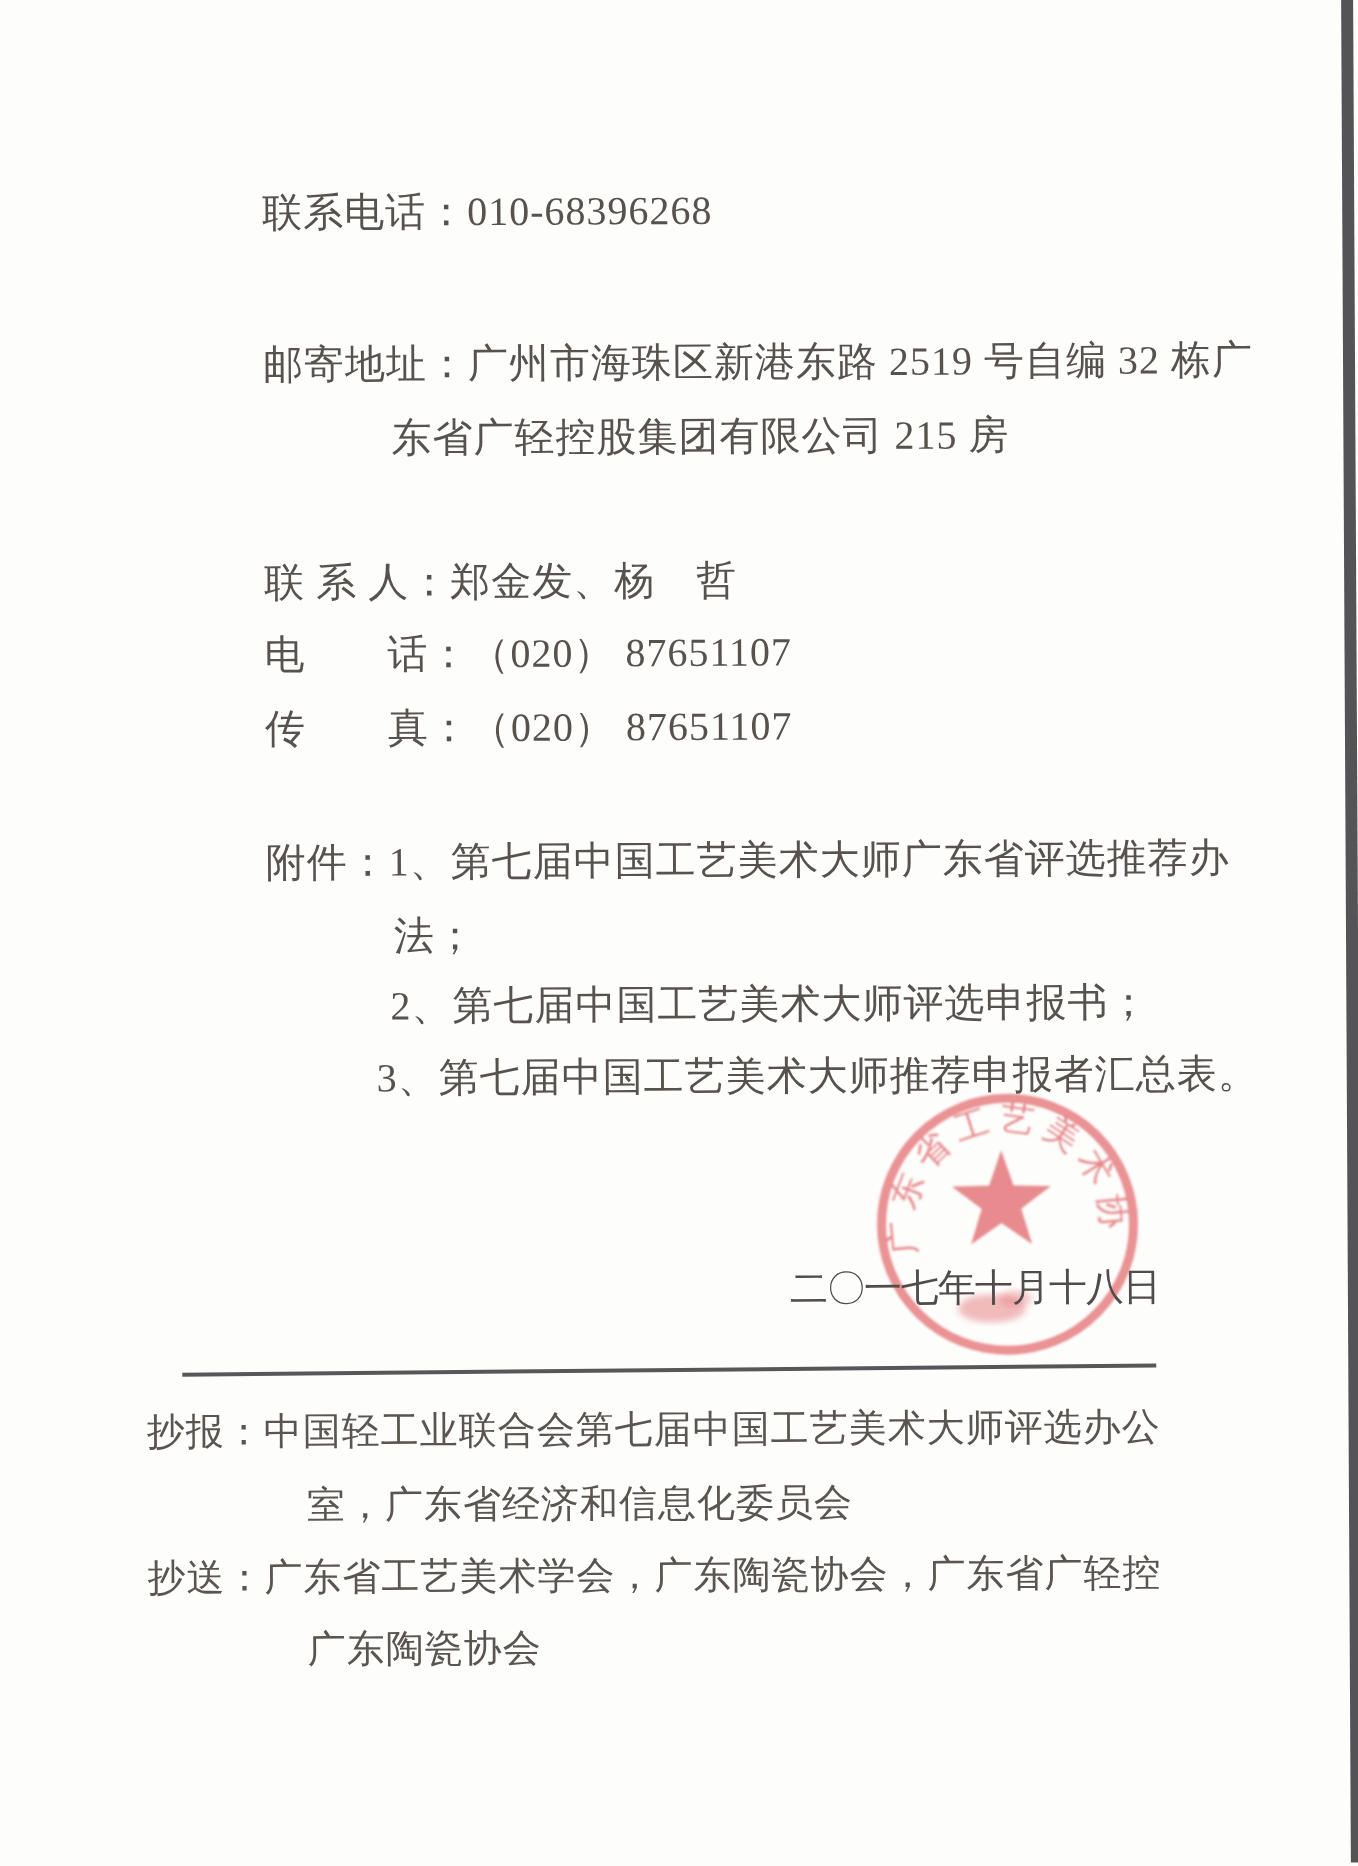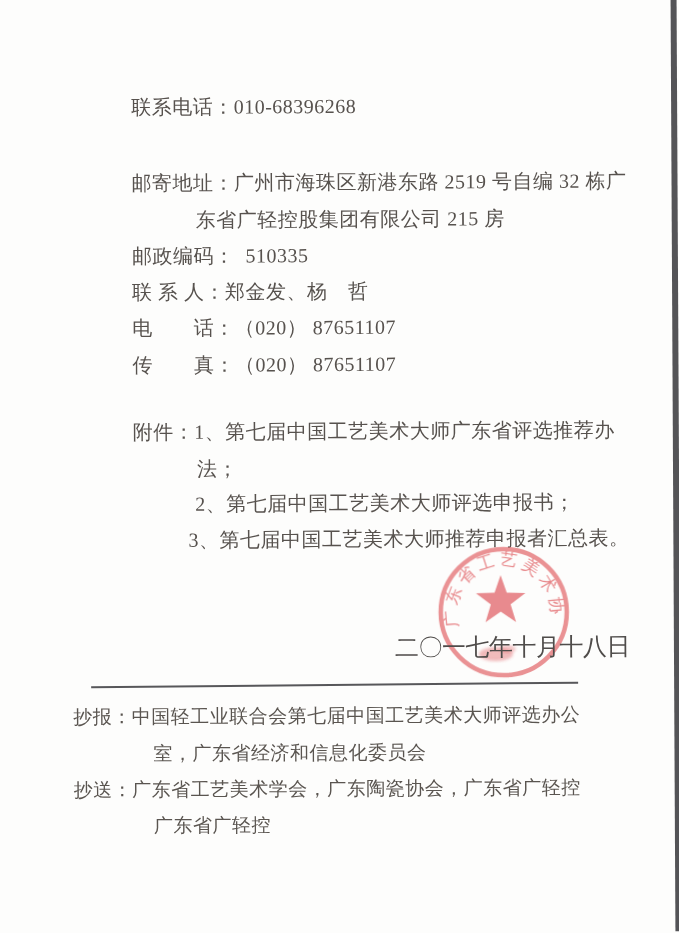--- a/index.html
+++ b/index.html
@@ -16,21 +16,21 @@
   .ln{
     position:absolute;
     font-size:20px;line-height:1.15;
     white-space:pre;
     letter-spacing:0.5px;
     color:#57524e;
   }
   .small{font-size:19px;color:#5a5550;}
   .date-ln{
     position:absolute;left:394px;top:632px;
-    font-size:24px;letter-spacing:-0.5px;white-space:pre;
+    font-size:19px;letter-spacing:-0.5px;white-space:pre;
     color:#4f4c4a;z-index:6;
   }
   .sep{
     position:absolute;left:90px;top:684px;width:487px;height:2px;
     background:#57575a;transform:rotate(-0.25deg);z-index:4;
   }
   .edge{
     position:absolute;top:0;right:0;width:6px;height:933px;
     background:#545457;z-index:9;
   }
@@ -40,21 +40,20 @@
   }
 </style>
 </head>
 <body>
 
 <div id="sheet">
 
   <div class="ln" style="left:133px;top:95px">联系电话：010-68396268</div>
   <div class="ln" style="left:133px;top:171px">邮寄地址：广州市海珠区新港东路 2519 号自编 32 栋广</div>
   <div class="ln" style="left:197px;top:208px">东省广轻控股集团有限公司 215 房</div>
-  <div class="ln" style="left:133px;top:244px">邮政编码：  510335</div>
   <div class="ln" style="left:133px;top:280px">联 系 人：郑金发、杨　哲</div>
   <div class="ln" style="left:133px;top:316px">电　　话：（020） 87651107</div>
   <div class="ln" style="left:133px;top:353px">传　　真：（020） 87651107</div>
 
   <div class="ln" style="left:133px;top:420px">附件：1、第七届中国工艺美术大师广东省评选推荐办</div>
   <div class="ln" style="left:197px;top:457px">法；</div>
   <div class="ln" style="left:195px;top:492px">2、第七届中国工艺美术大师评选申报书；</div>
   <div class="ln" style="left:188px;top:528px">3、第七届中国工艺美术大师推荐申报者汇总表。</div>
 
   <svg class="seal" viewBox="0 0 140 140" aria-hidden="true">
@@ -78,17 +77,17 @@
     </g>
   </svg>
 
   <div class="date-ln">二〇一七年十月十八日</div>
 
   <div class="sep"></div>
 
   <div class="ln small" style="left:72px;top:705px">抄报：中国轻工业联合会第七届中国工艺美术大师评选办公</div>
   <div class="ln small" style="left:152px;top:742px">室，广东省经济和信息化委员会</div>
   <div class="ln small" style="left:72px;top:778px">抄送：广东省工艺美术学会，广东陶瓷协会，广东省广轻控</div>
-  <div class="ln small" style="left:152px;top:814px">广东省广轻控</div>
+  <div class="ln small" style="left:152px;top:814px">广东陶瓷协会</div>
 
   <div class="edge"></div>
 
 </div>
 
 </body></html>

